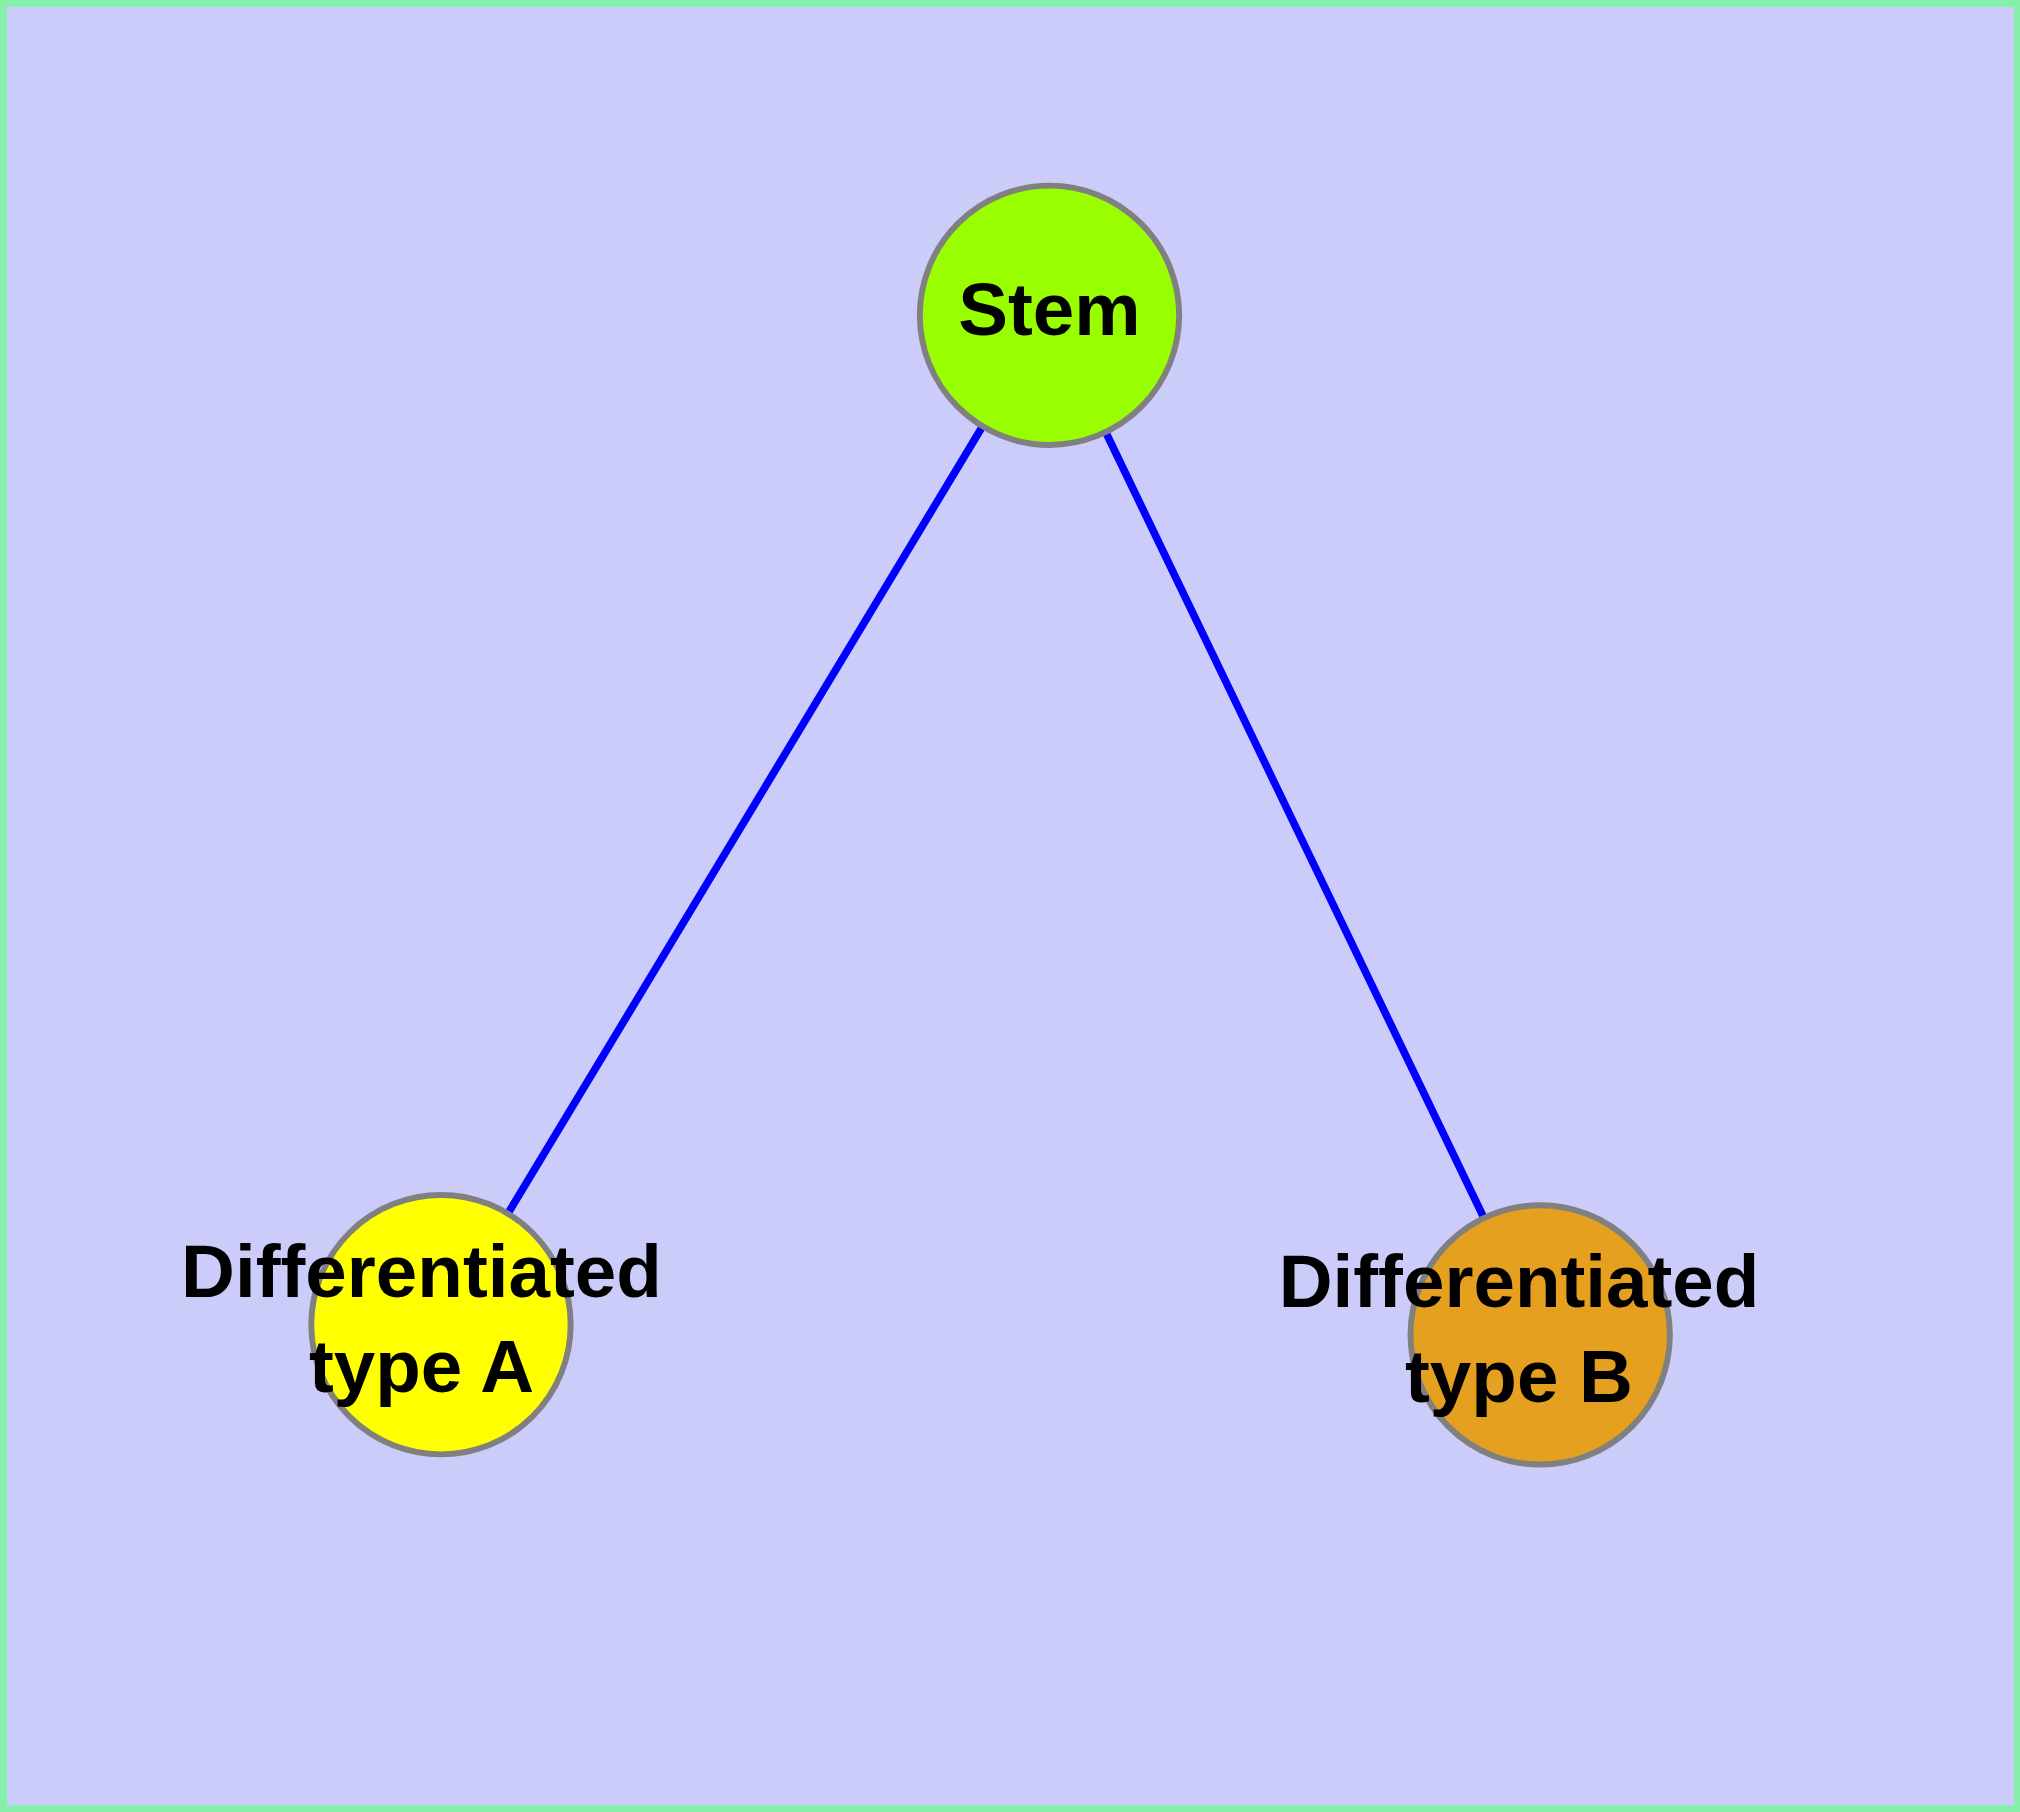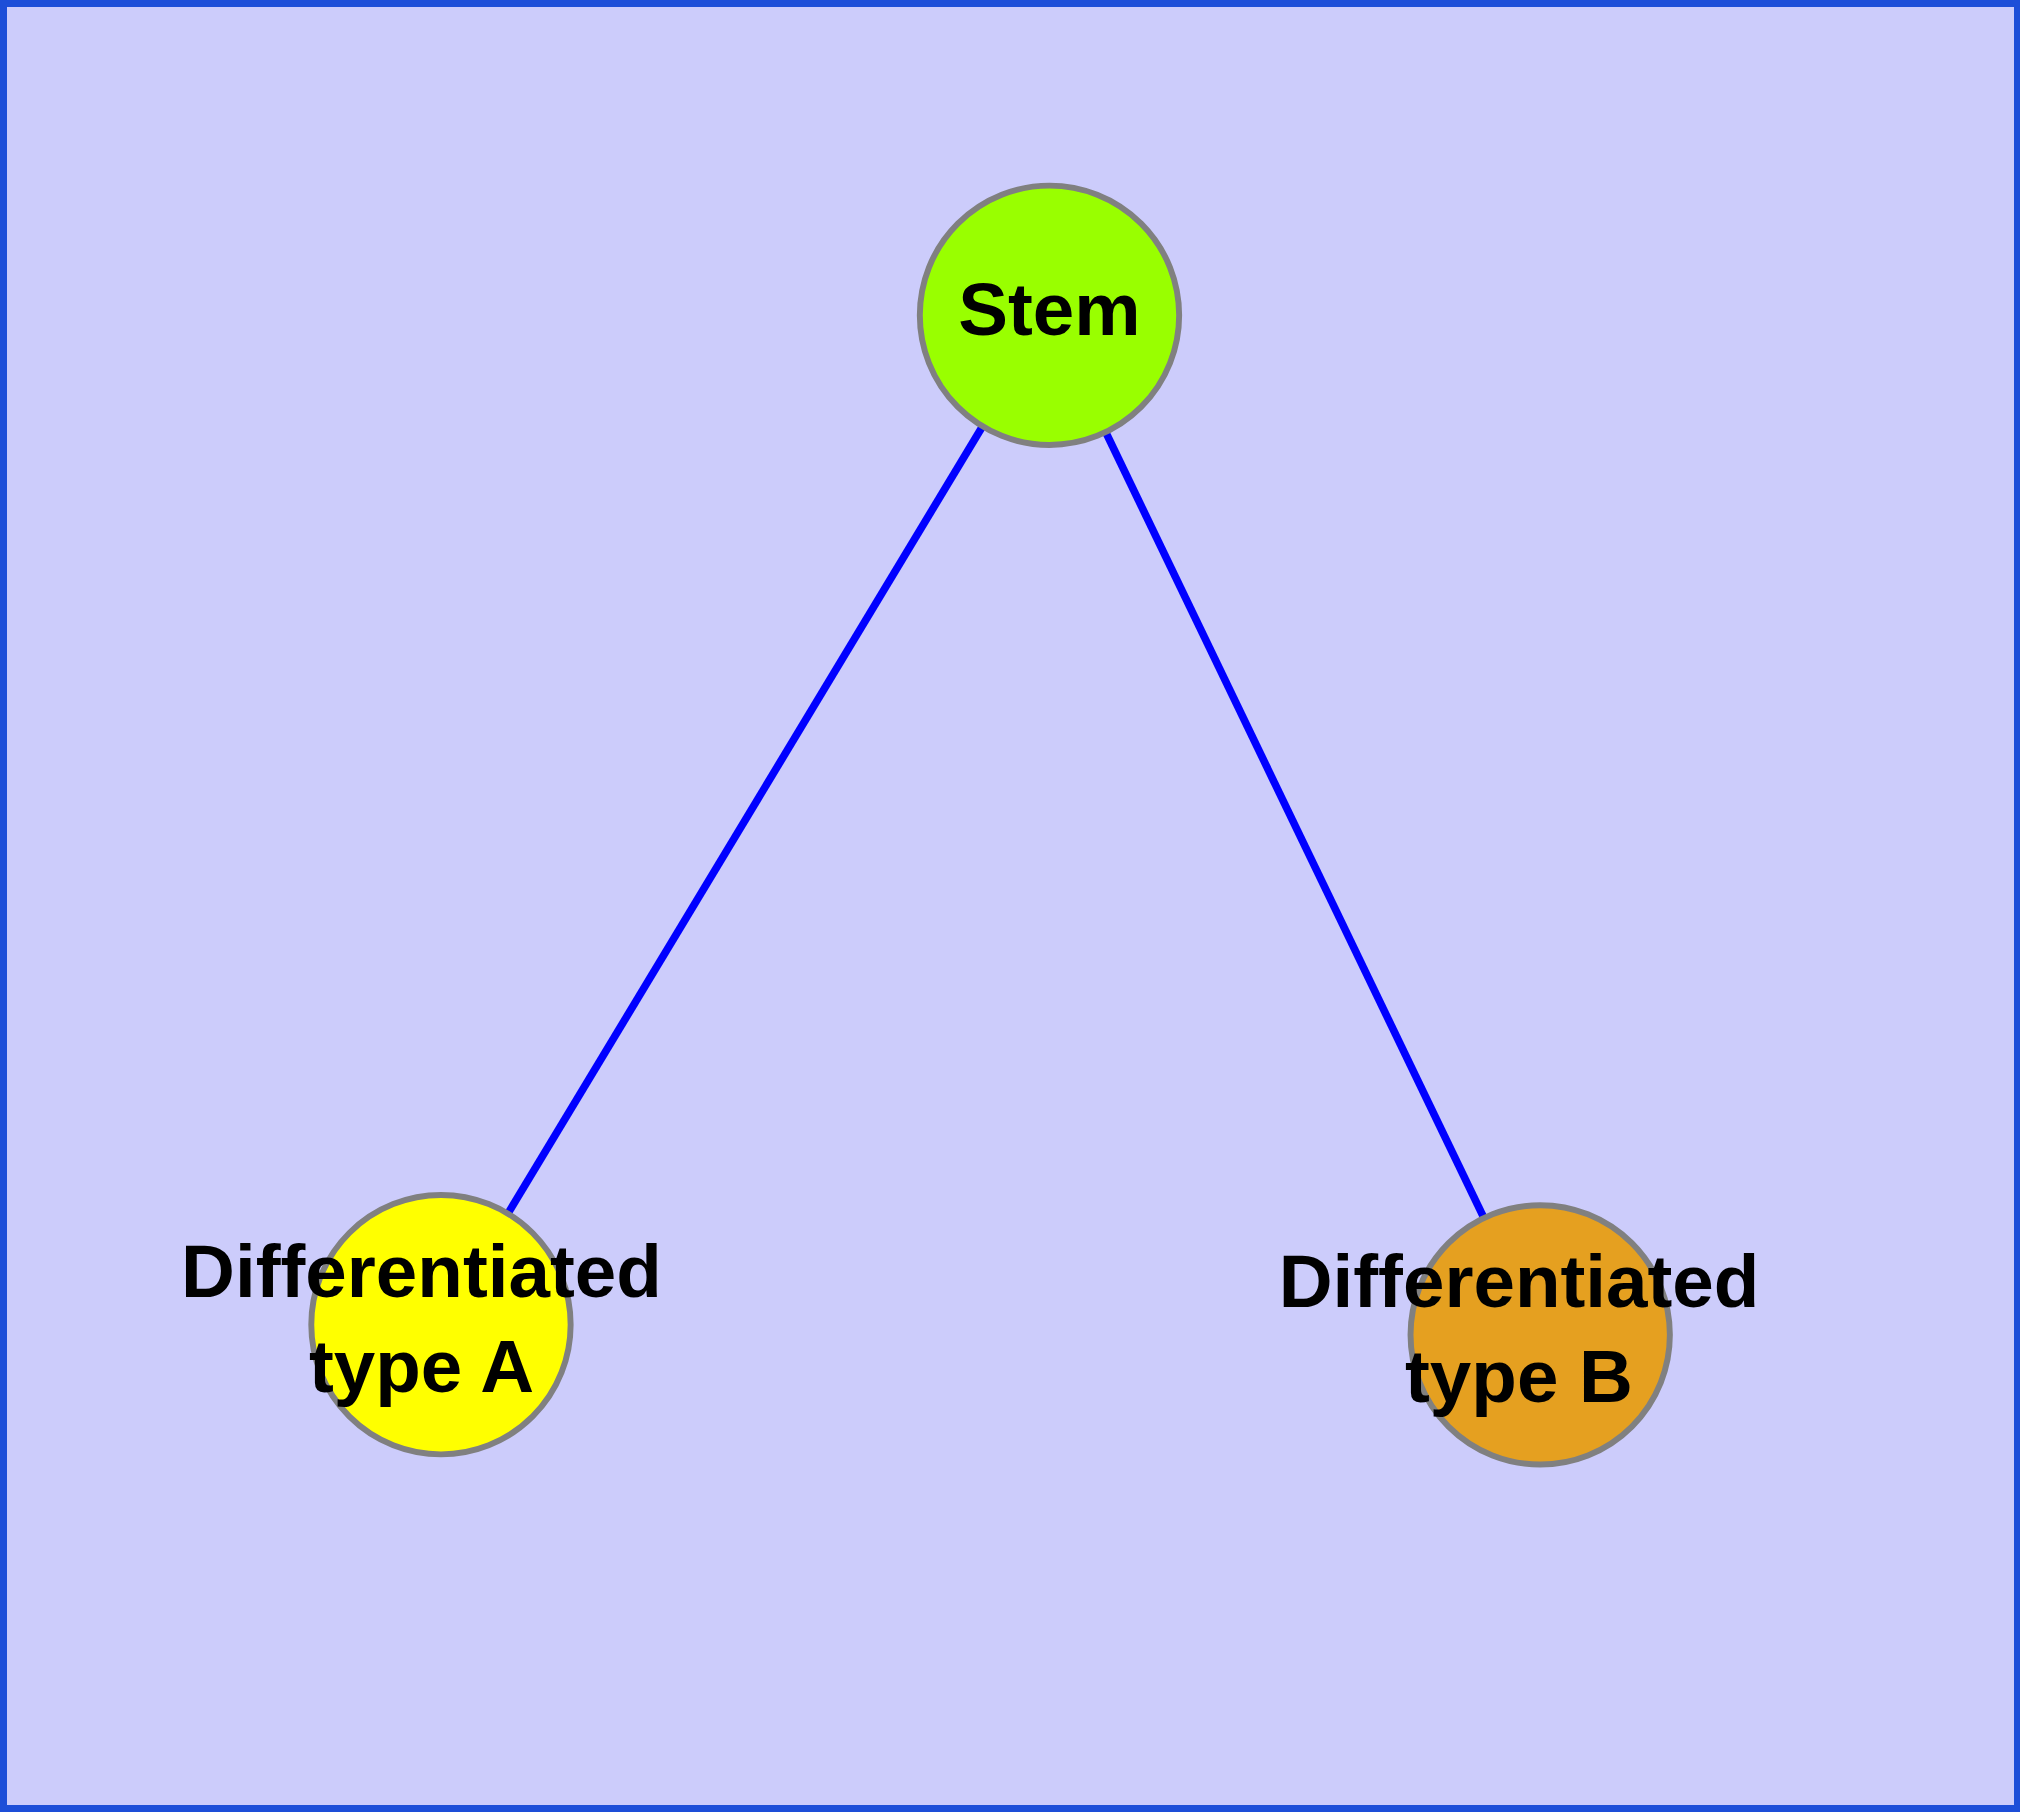--- a/index.html
+++ b/index.html
@@ -44,21 +44,21 @@
     font-family: "Liberation Sans", sans-serif;
     font-weight: bold;
     fill: #000000;
     text-anchor: middle;
     dominant-baseline: middle;
   }
 </style>
 </head>
 <body>
 
-<div id="stage" style="background: #1d4ed8; text-align: center;">
+<div id="stage" style="background: #86efac; text-align: center;">
   <div id="canvas" style="background: rgb(204, 204, 251);"></div>
 
   <svg id="graph-svg" viewBox="0 0 2384 2138">
 
     <g>
       <line id="edge-stem-a" class="edge-line" x1="1238" y1="372" x2="520" y2="1563" stroke="#0000ff"></line>
       <line id="edge-stem-b" class="edge-line" x1="1238" y1="372" x2="1817" y2="1575" stroke="#0000ff"></line>
     </g>
 
     <g>

